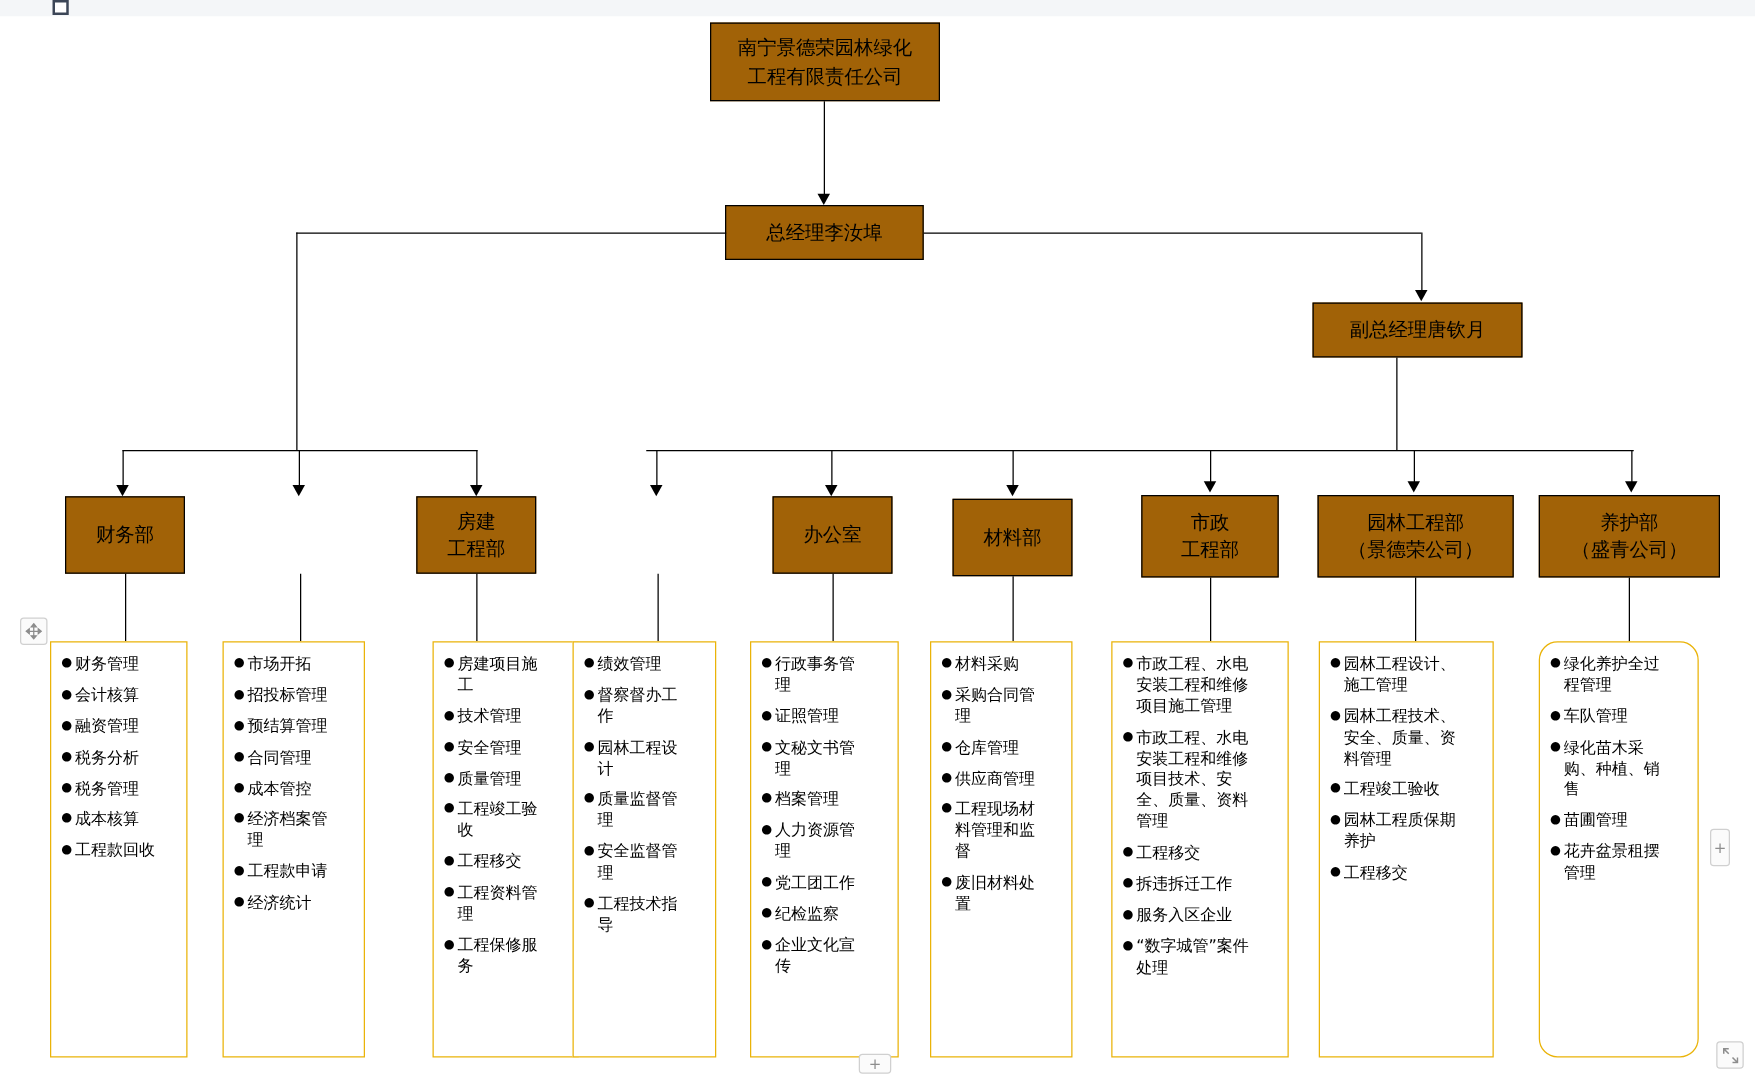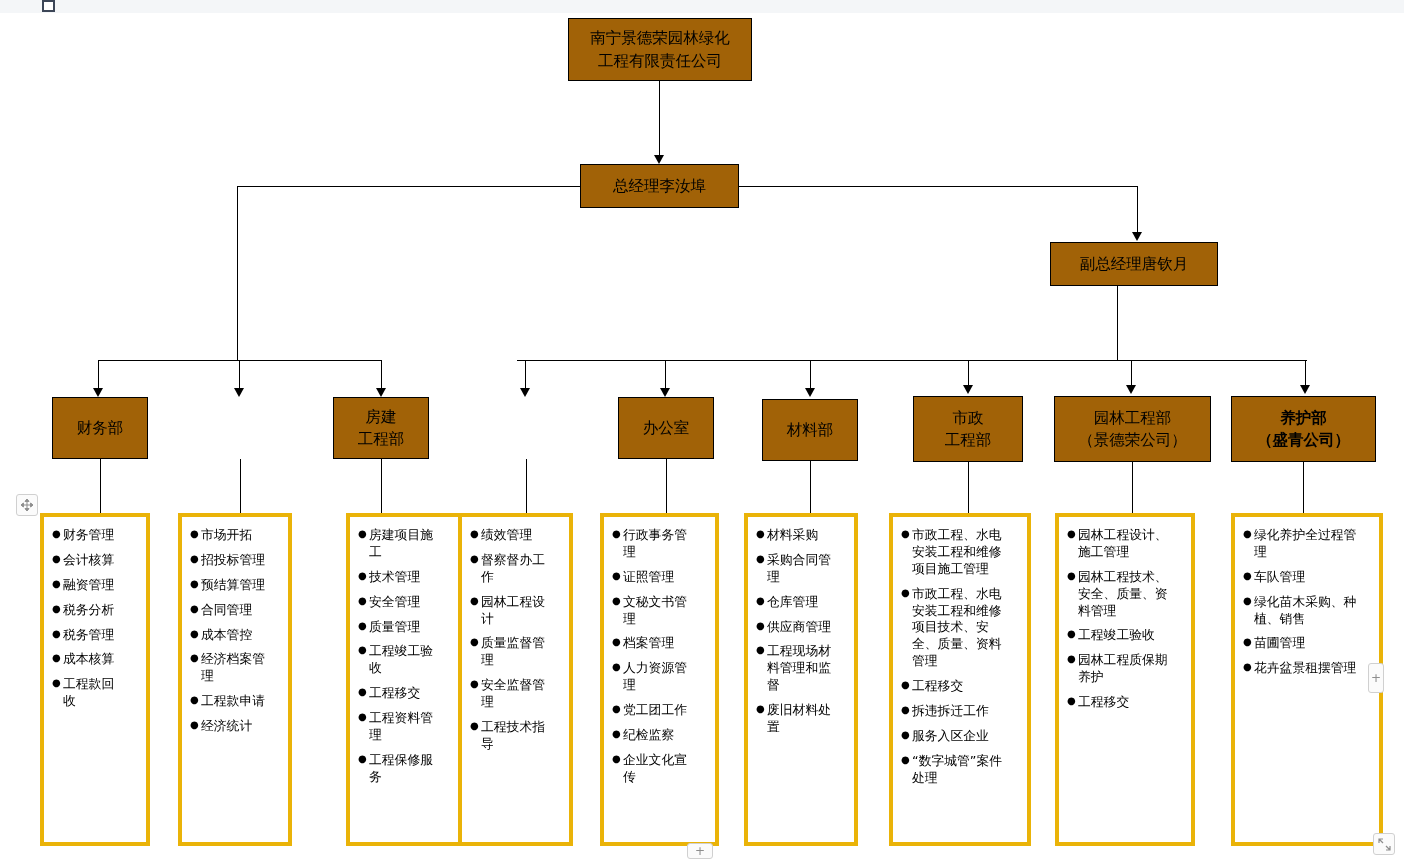--- a/index.html
+++ b/index.html
@@ -64,21 +64,21 @@
     width: 0; height: 0;
     border-left: 5px solid transparent;
     border-right: 5px solid transparent;
     border-top: 9px solid #000;
   }
 
   
   .panel {
     position: absolute;
     box-sizing: border-box;
-    border: 4px solid #eab308;
+    border: 1px solid #eab308;
     background: #fff;
     padding: 10px 22px 8px 8px;
     font-size: 12.8px;
     line-height: 1.0;
   }
   .panel ul {
     list-style: none;
     margin: 0;
     padding: 0;
   }
@@ -220,21 +220,21 @@
     </span>
   </div>
 
   <div class="node" style="left:1054px; top:396px; width:157px; height:66px;">
     <span class="lines">
       <span>园林工程部</span>
       <span>（景德荣公司）</span>
     </span>
   </div>
 
-  <div class="node" style="left:1231px; top:396px; width:145px; height:66px;font-weight:bold;">
+  <div class="node" style="left:1231px; top:396px; width:145px; height:66px;">
     <span class="lines">
       <span>养护部</span>
       <span>（盛青公司）</span>
     </span>
   </div>
 
   <div class="ln vl" style="left:100px; top:459px; height:54px;"></div>
   <div class="ln vl" style="left:240px; top:459px; height:54px;"></div>
   <div class="ln vl" style="left:381px; top:459px; height:54px;"></div>
   <div class="ln vl" style="left:526px; top:459px; height:54px;"></div>
@@ -331,21 +331,21 @@
   <div class="panel" style="left:1055px; top:513px; width:140px; height:333px;">
     <ul>
         <li>园林工程设计、施工管理</li>
         <li>园林工程技术、安全、质量、资料管理</li>
         <li>工程竣工验收</li>
         <li>园林工程质保期养护</li>
         <li>工程移交</li>
       </ul>
   </div>
 
-  <div class="panel" style="left:1231px; top:513px; width:152px; height:333px;">
+  <div class="panel" style="left:1231px; top:513px; width:128px; height:333px;border-radius:15px;">
     <ul>
         <li>绿化养护全过程管理</li>
         <li>车队管理</li>
         <li>绿化苗木采购、种植、销售</li>
         <li>苗圃管理</li>
         <li>花卉盆景租摆管理</li>
       </ul>
   </div>
 
   <div class="widget move" style="left:16px; top:494px;">

